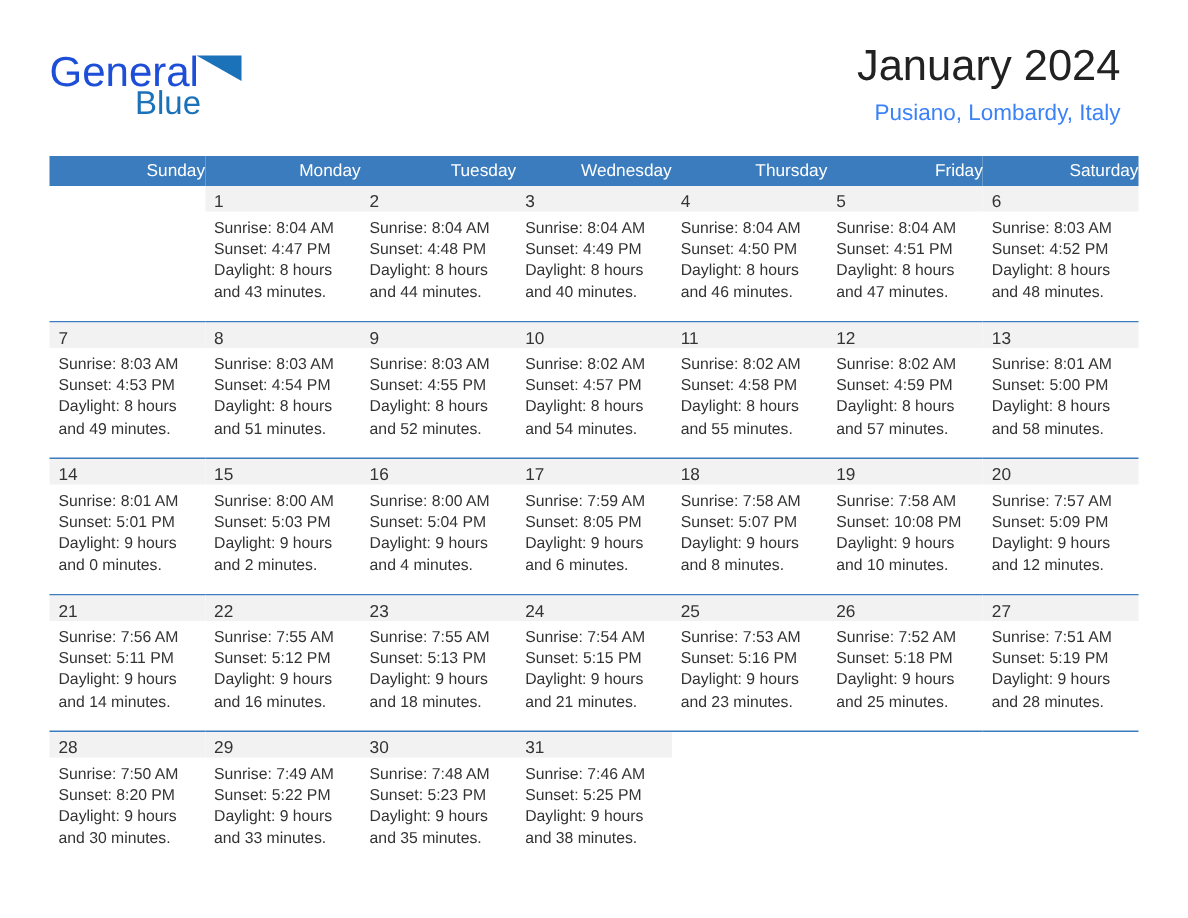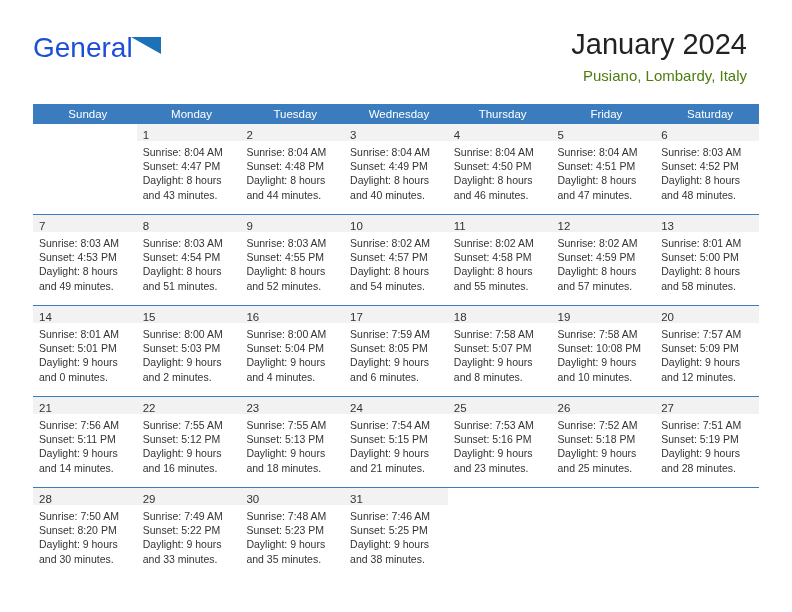--- a/index.html
+++ b/index.html
@@ -72,42 +72,42 @@
     text-align: right;
   }
   .month-title {
     font-size: 29px;
     color: #222222;
     line-height: 1.15;
     white-space: nowrap;
   }
   .location {
     font-size: 15px;
-    color: #4d7c0f;
+    color: #3b82f6;
     margin-top: 6px;
     line-height: 1.15;
     white-space: nowrap;
   }
 
   
   .calendar {
     position: absolute;
     left: 33px;
     top: 104px;
     width: 726px;
     border-collapse: collapse;
     table-layout: fixed;
   }
 
   .weekday-row th {
     background: #3a7cbe;
     color: #ffffff;
     font-size: 11.5px;
     font-weight: normal;
-    text-align: center;
+    text-align: right;
     padding: 4px 0 4px 6px;
     height: 13px;
     box-sizing: border-box;
     border: none;
     margin-left: 11px;
   }
 
   .week-row td {
     width: 103.7px;
     height: 90px;
@@ -155,20 +155,21 @@
 </style>
 </head>
 <body>
 
 <div class="page">
 
   <div class="header">
 
     <div class="logo">
       <span class="logo-general">General</span><span class="logo-triangle"></span>
+      <span class="logo-blue">Blue</span>
     </div>
 
     <div class="title-block">
       <div class="month-title">January 2024</div>
       <div class="location">Pusiano, Lombardy, Italy</div>
     </div>
 
   </div>
 
   <table class="calendar">

